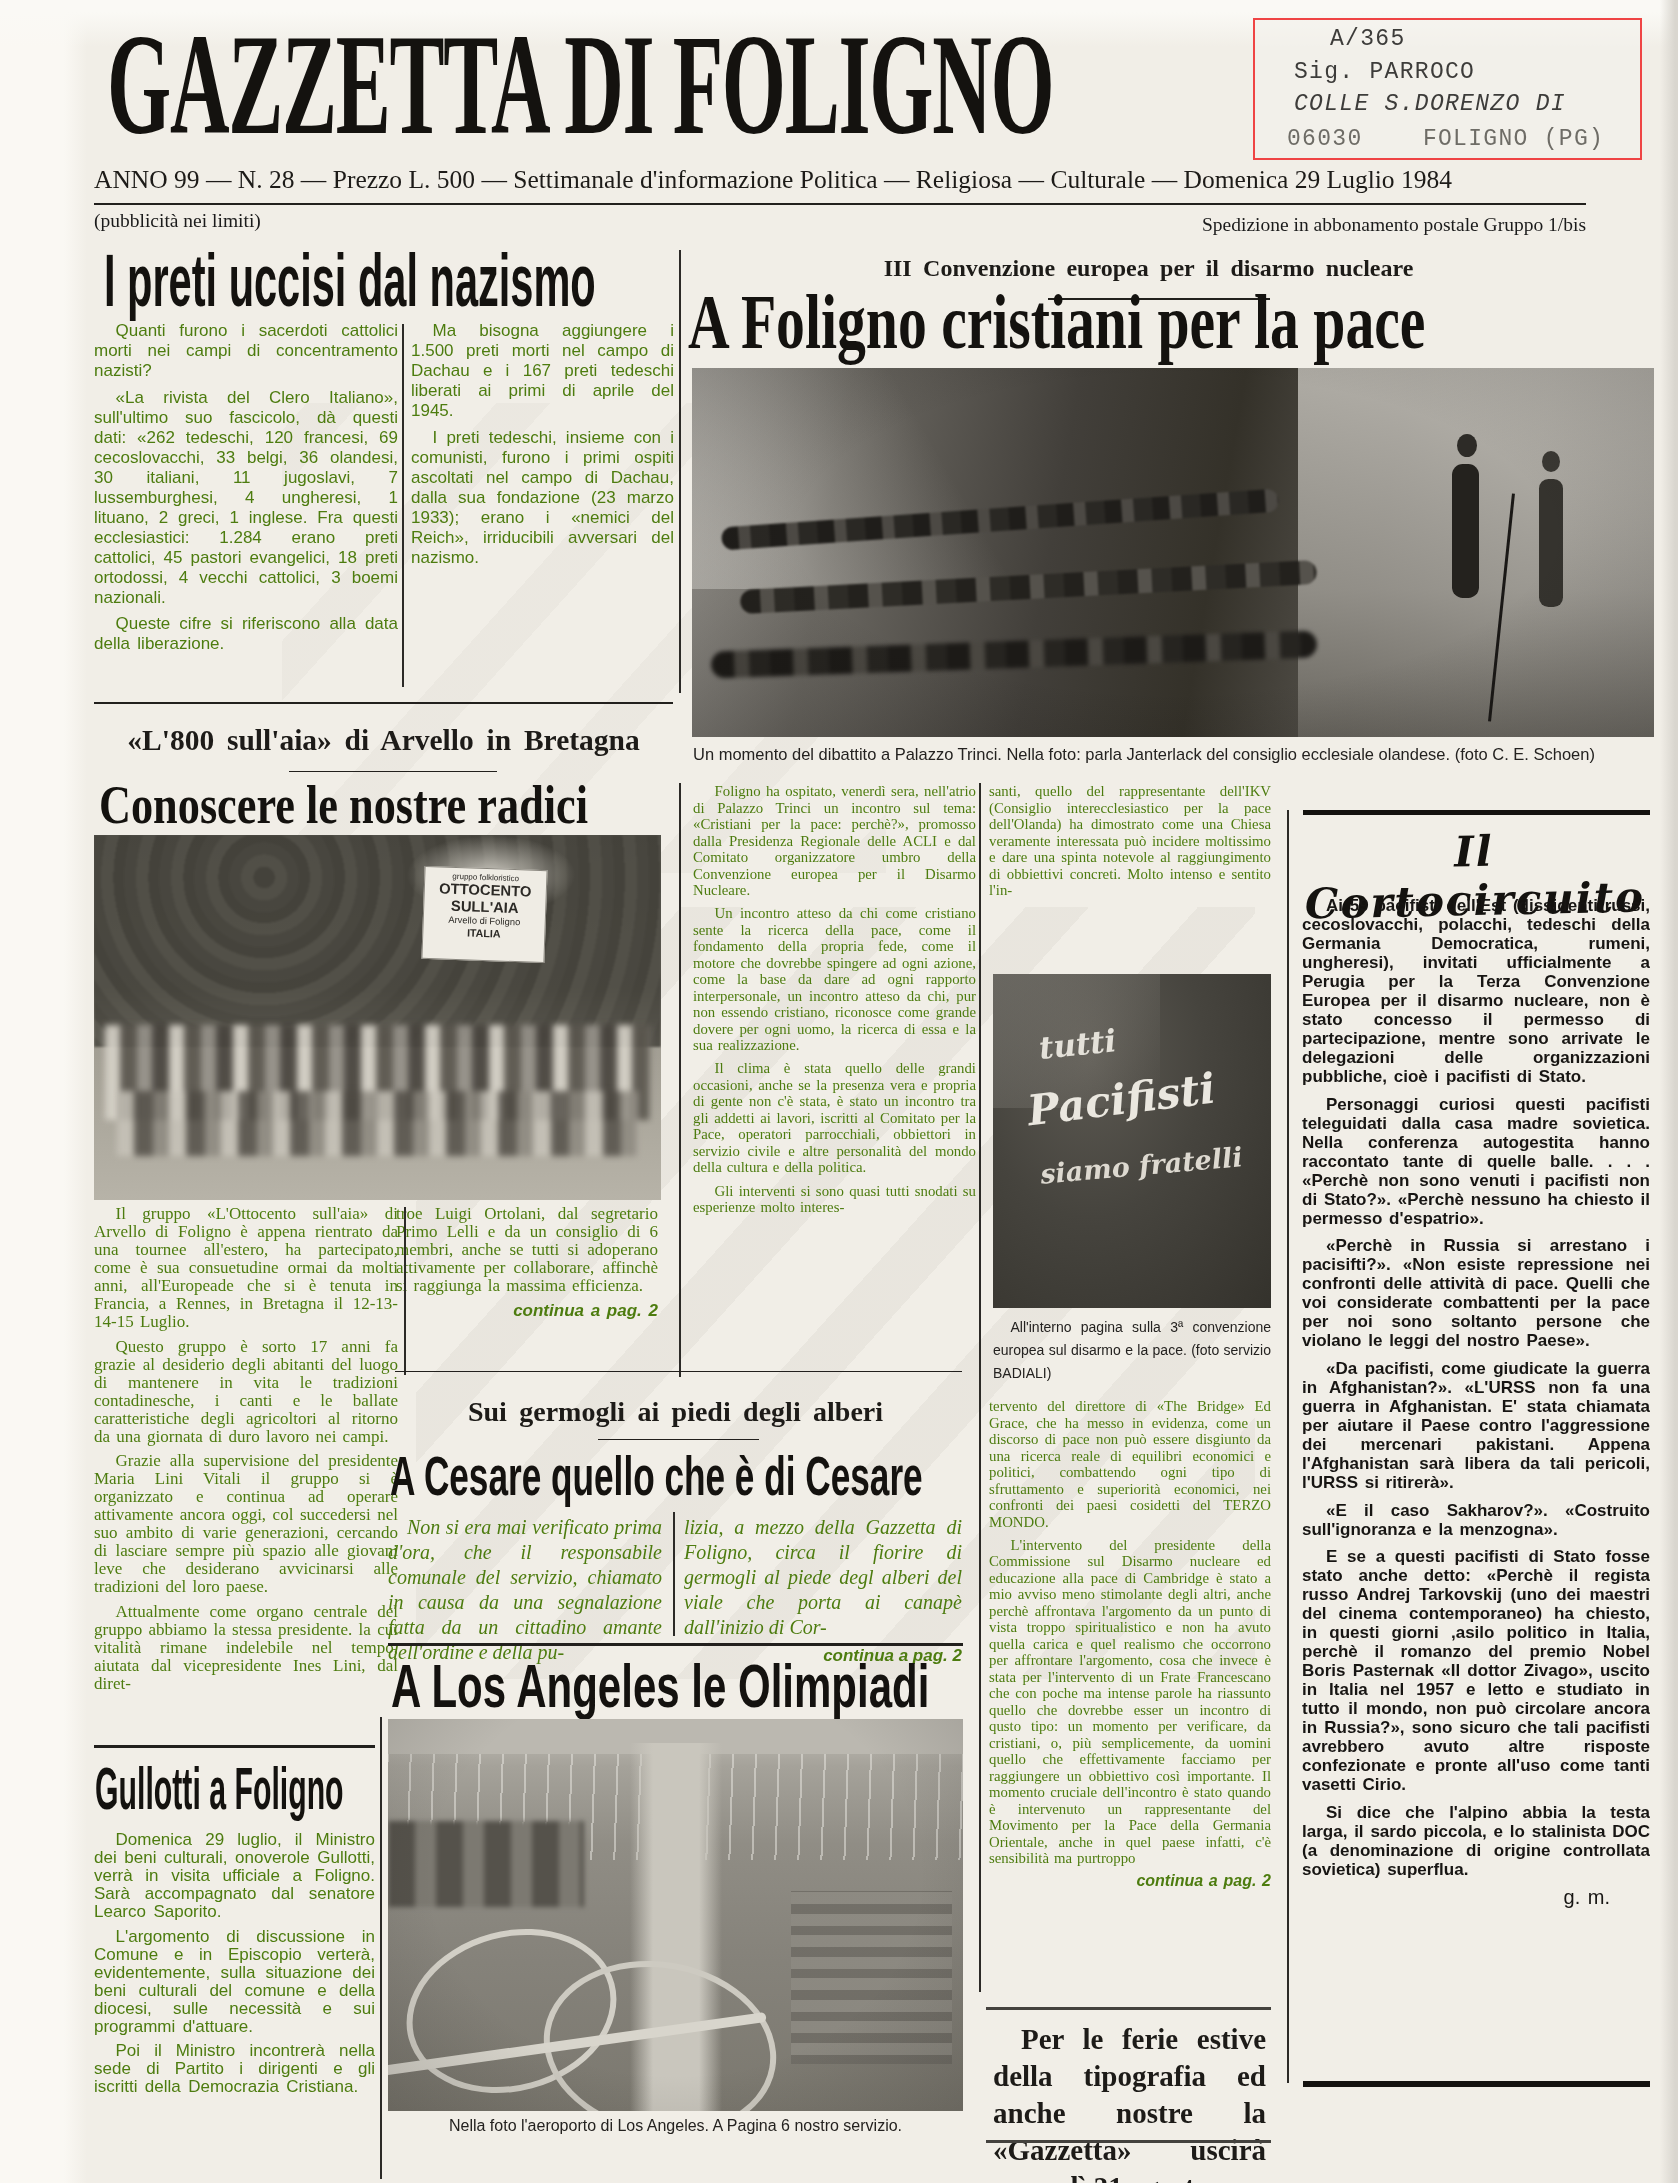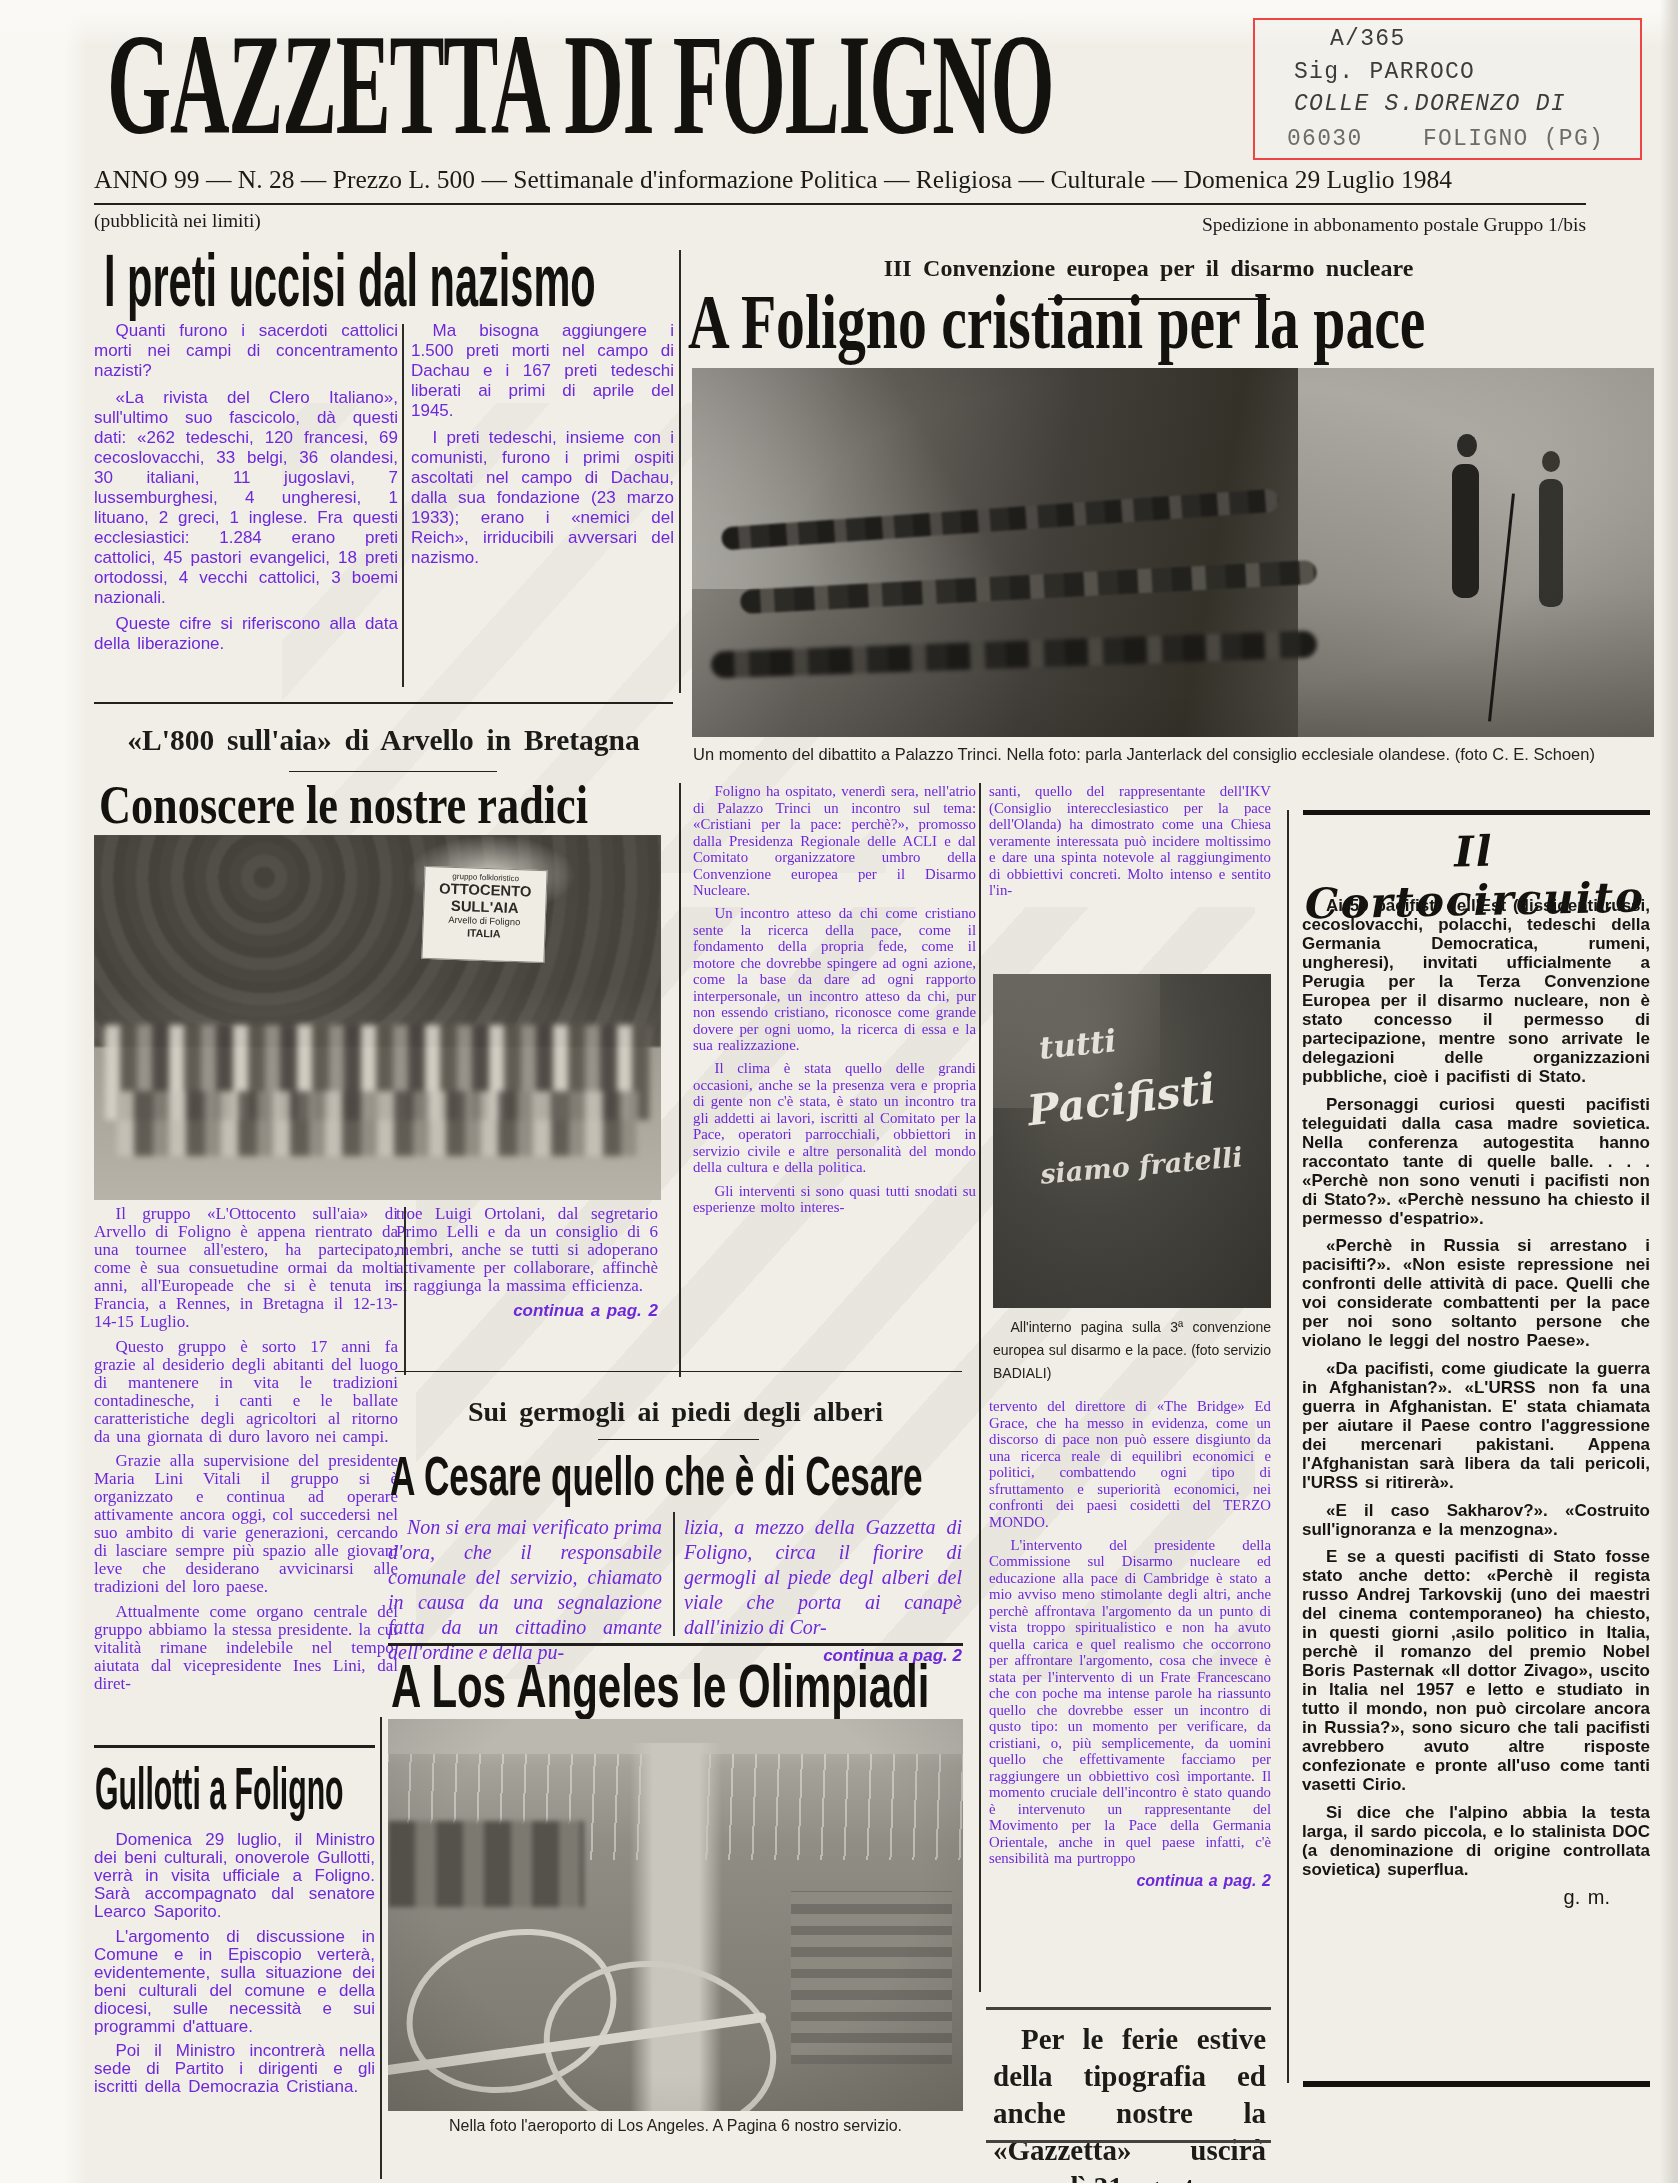--- a/index.html
+++ b/index.html
@@ -5,21 +5,21 @@
   html,body{margin:0;padding:0;}
   body{width:1679px;height:2183px;position:relative;overflow:hidden;
        background:#f1eee7;color:#1b1b1b;font-family:"Liberation Sans",sans-serif;}
   .abs{position:absolute;}
   .serif{font-family:"Liberation Serif",serif;}
   .sans{font-family:"Liberation Sans",sans-serif;}
   .h-txt{display:inline-block;white-space:nowrap;font-weight:700;color:#14120f;transform-origin:left top;line-height:1;}
   .kicker{font-family:"Liberation Serif",serif;font-weight:700;text-align:center;color:#1d1b18;}
   .rule{position:absolute;background:#22201d;}
   .vrule{position:absolute;width:2px;background:#2c2a27;}
-  .col{position:absolute;text-align:justify;color:#6d28d9;hyphens:auto;}
+  .col{position:absolute;text-align:justify;color:#4d7c0f;hyphens:auto;}
   .col p{margin:0 0 6.7px 0;text-indent:21.5px;}
   .preti-col{font-family:"Liberation Sans",sans-serif;font-size:17px;line-height:20px;word-spacing:2.7px;}
   .pace-col{font-family:"Liberation Serif",serif;font-size:14.8px;line-height:16.5px;word-spacing:1.3px;}
   .radici-col{font-family:"Liberation Serif",serif;font-size:17px;line-height:18px;word-spacing:2px;}
   .gullotti-col{font-family:"Liberation Sans",sans-serif;font-size:17px;line-height:18px;word-spacing:2.7px;}
   .corto-col{font-family:"Liberation Sans",sans-serif;font-weight:700;font-size:17px;line-height:19px;word-spacing:2px;color:#171513;}
   .corto-col p{margin:0 0 8.7px 0;text-indent:24px;}
   .cesare-col{font-family:"Liberation Serif",serif;font-style:italic;font-size:20px;line-height:25px;}
   .cesare-col p{text-indent:19px;margin:0;}
   .caption{font-family:"Liberation Sans",sans-serif;color:#242220;}

